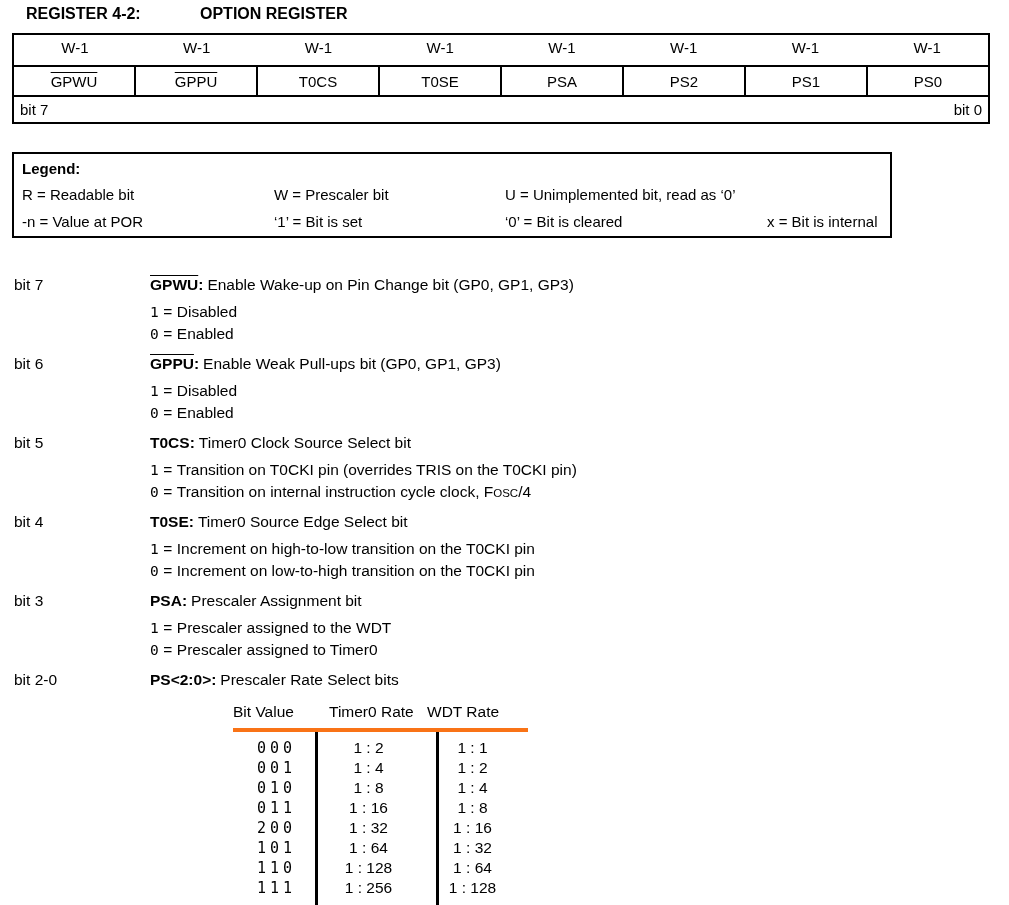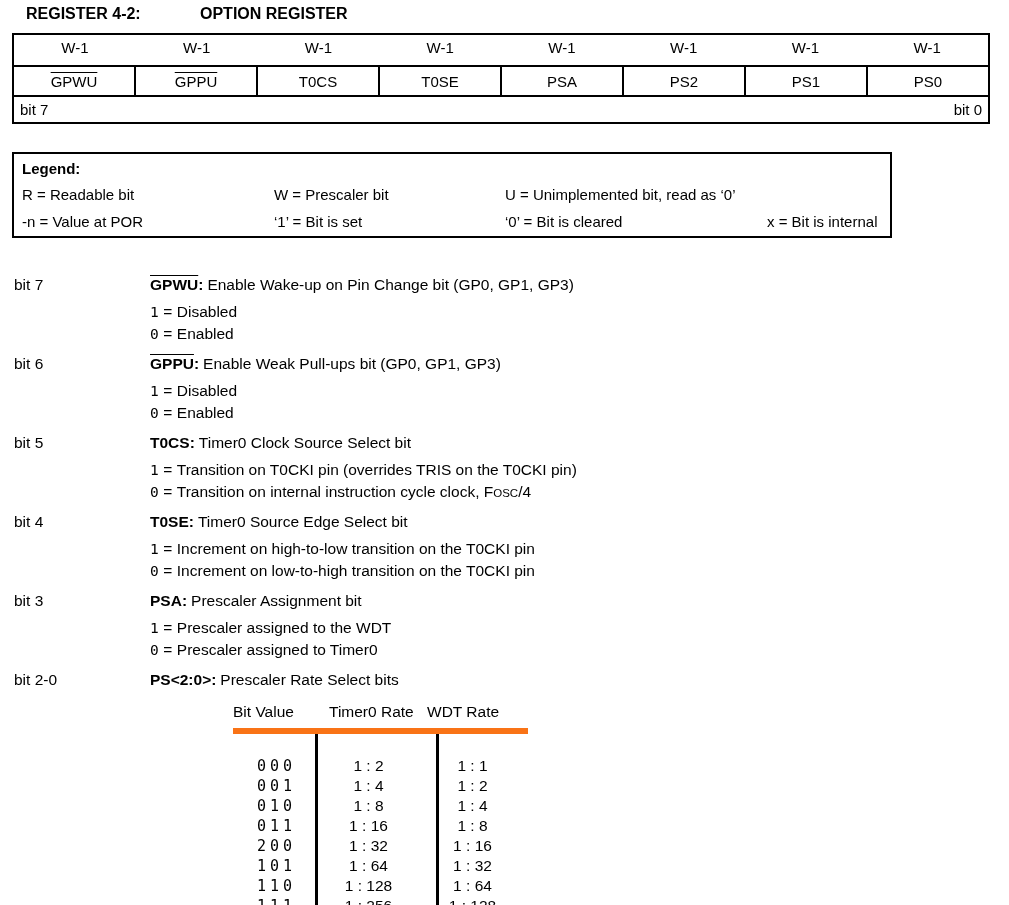--- a/index.html
+++ b/index.html
@@ -40,21 +40,21 @@
   .bit-name-line .desc { margin-left:4px; }
   .bit-val { height:22px; white-space:nowrap; }
   .eq { margin:0 4.5px; }
   .sc { font-size:11.5px; }
 
   
   .ps-table { position:absolute; left:233px; top:703px; width:295px; height:202px; }
   .ps-head { position:relative; height:25px; font-size:15.5px; }
   .ps-h { position:absolute; top:0; white-space:nowrap; }
   .h0 { left:0; } .h1 { left:87px;margin-left:9px; } .h2 { left:194px; }
-  .ps-body { position:absolute; left:0; right:0; top:25px; bottom:0; border-top:6px solid #f97316; padding-top:22px; }
+  .ps-body { position:absolute; left:0; right:0; top:25px; bottom:0; border-top:4px solid #f97316; padding-top:6px; }
   .ps-bar { position:absolute; top:0; bottom:0; width:3px; background:#000; }
   .bar1 { left:82px; } .bar2 { left:203px; }
   .ps-row { display:flex; height:20px; line-height:20px; }
   .ps-c0 { width:83px; text-align:center; font-family:"DejaVu Sans Mono", monospace; font-size:15px; letter-spacing:4px; padding-left:4px; }
   .ps-c1 { width:121px; text-align:center; padding-right:16px; font-size:15.5px; }
   .ps-c2 { width:91px;  text-align:center; padding-right:20px; font-size:15.5px; }
 </style>
 </head>
 <body>
 

